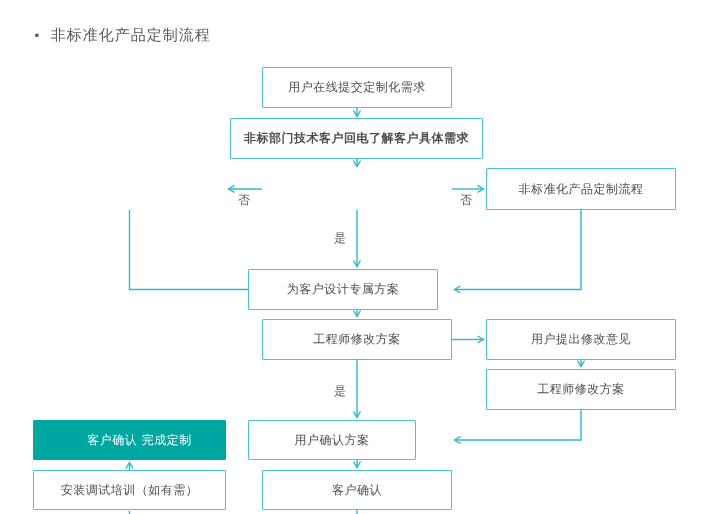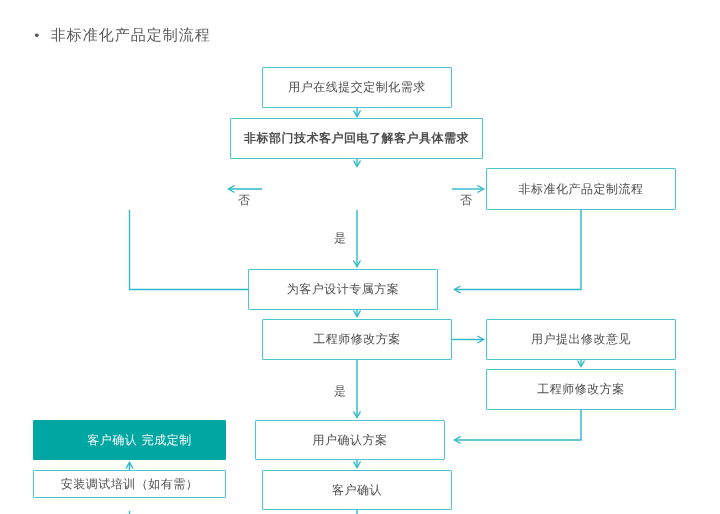--- a/index.html
+++ b/index.html
@@ -62,23 +62,23 @@
   .n0{left:262px;top:67px;width:190px;height:41px;}
   .n1{left:230px;top:118px;width:253px;height:41px;font-weight:bold;}
   .n2{left:33px;top:168px;width:193px;height:42px;}
   .n3{left:262px;top:168px;width:190px;height:42px;}
   .n4{left:486px;top:168px;width:190px;height:42px;}
   .n5{left:248px;top:269px;width:190px;height:41px;}
   .n6{left:262px;top:319px;width:190px;height:41px;}
   .n7{left:486px;top:319px;width:190px;height:41px;}
   .n8{left:486px;top:369px;width:190px;height:41px;}
   .n9{left:33px;top:420px;width:193px;height:40px;padding-left:20px;}
-  .n10{left:255px;top:420px;width:190px;height:40px;}
+  .n10{left:248px;top:420px;width:168px;height:40px;}
   .n11{left:262px;top:470px;width:190px;height:40px;}
-  .n12{left:33px;top:470px;width:193px;height:28px;}
+  .n12{left:33px;top:470px;width:193px;height:40px;}
   
   .lbl-no-left{left:236px;top:192px;}
   .lbl-no-right{left:458px;top:192px;}
   .lbl-yes-top{left:332px;top:230px;}
   .lbl-yes-bottom{left:332px;top:383px;}
 </style>
 </head>
 <body>
 
 <div class="canvas">

